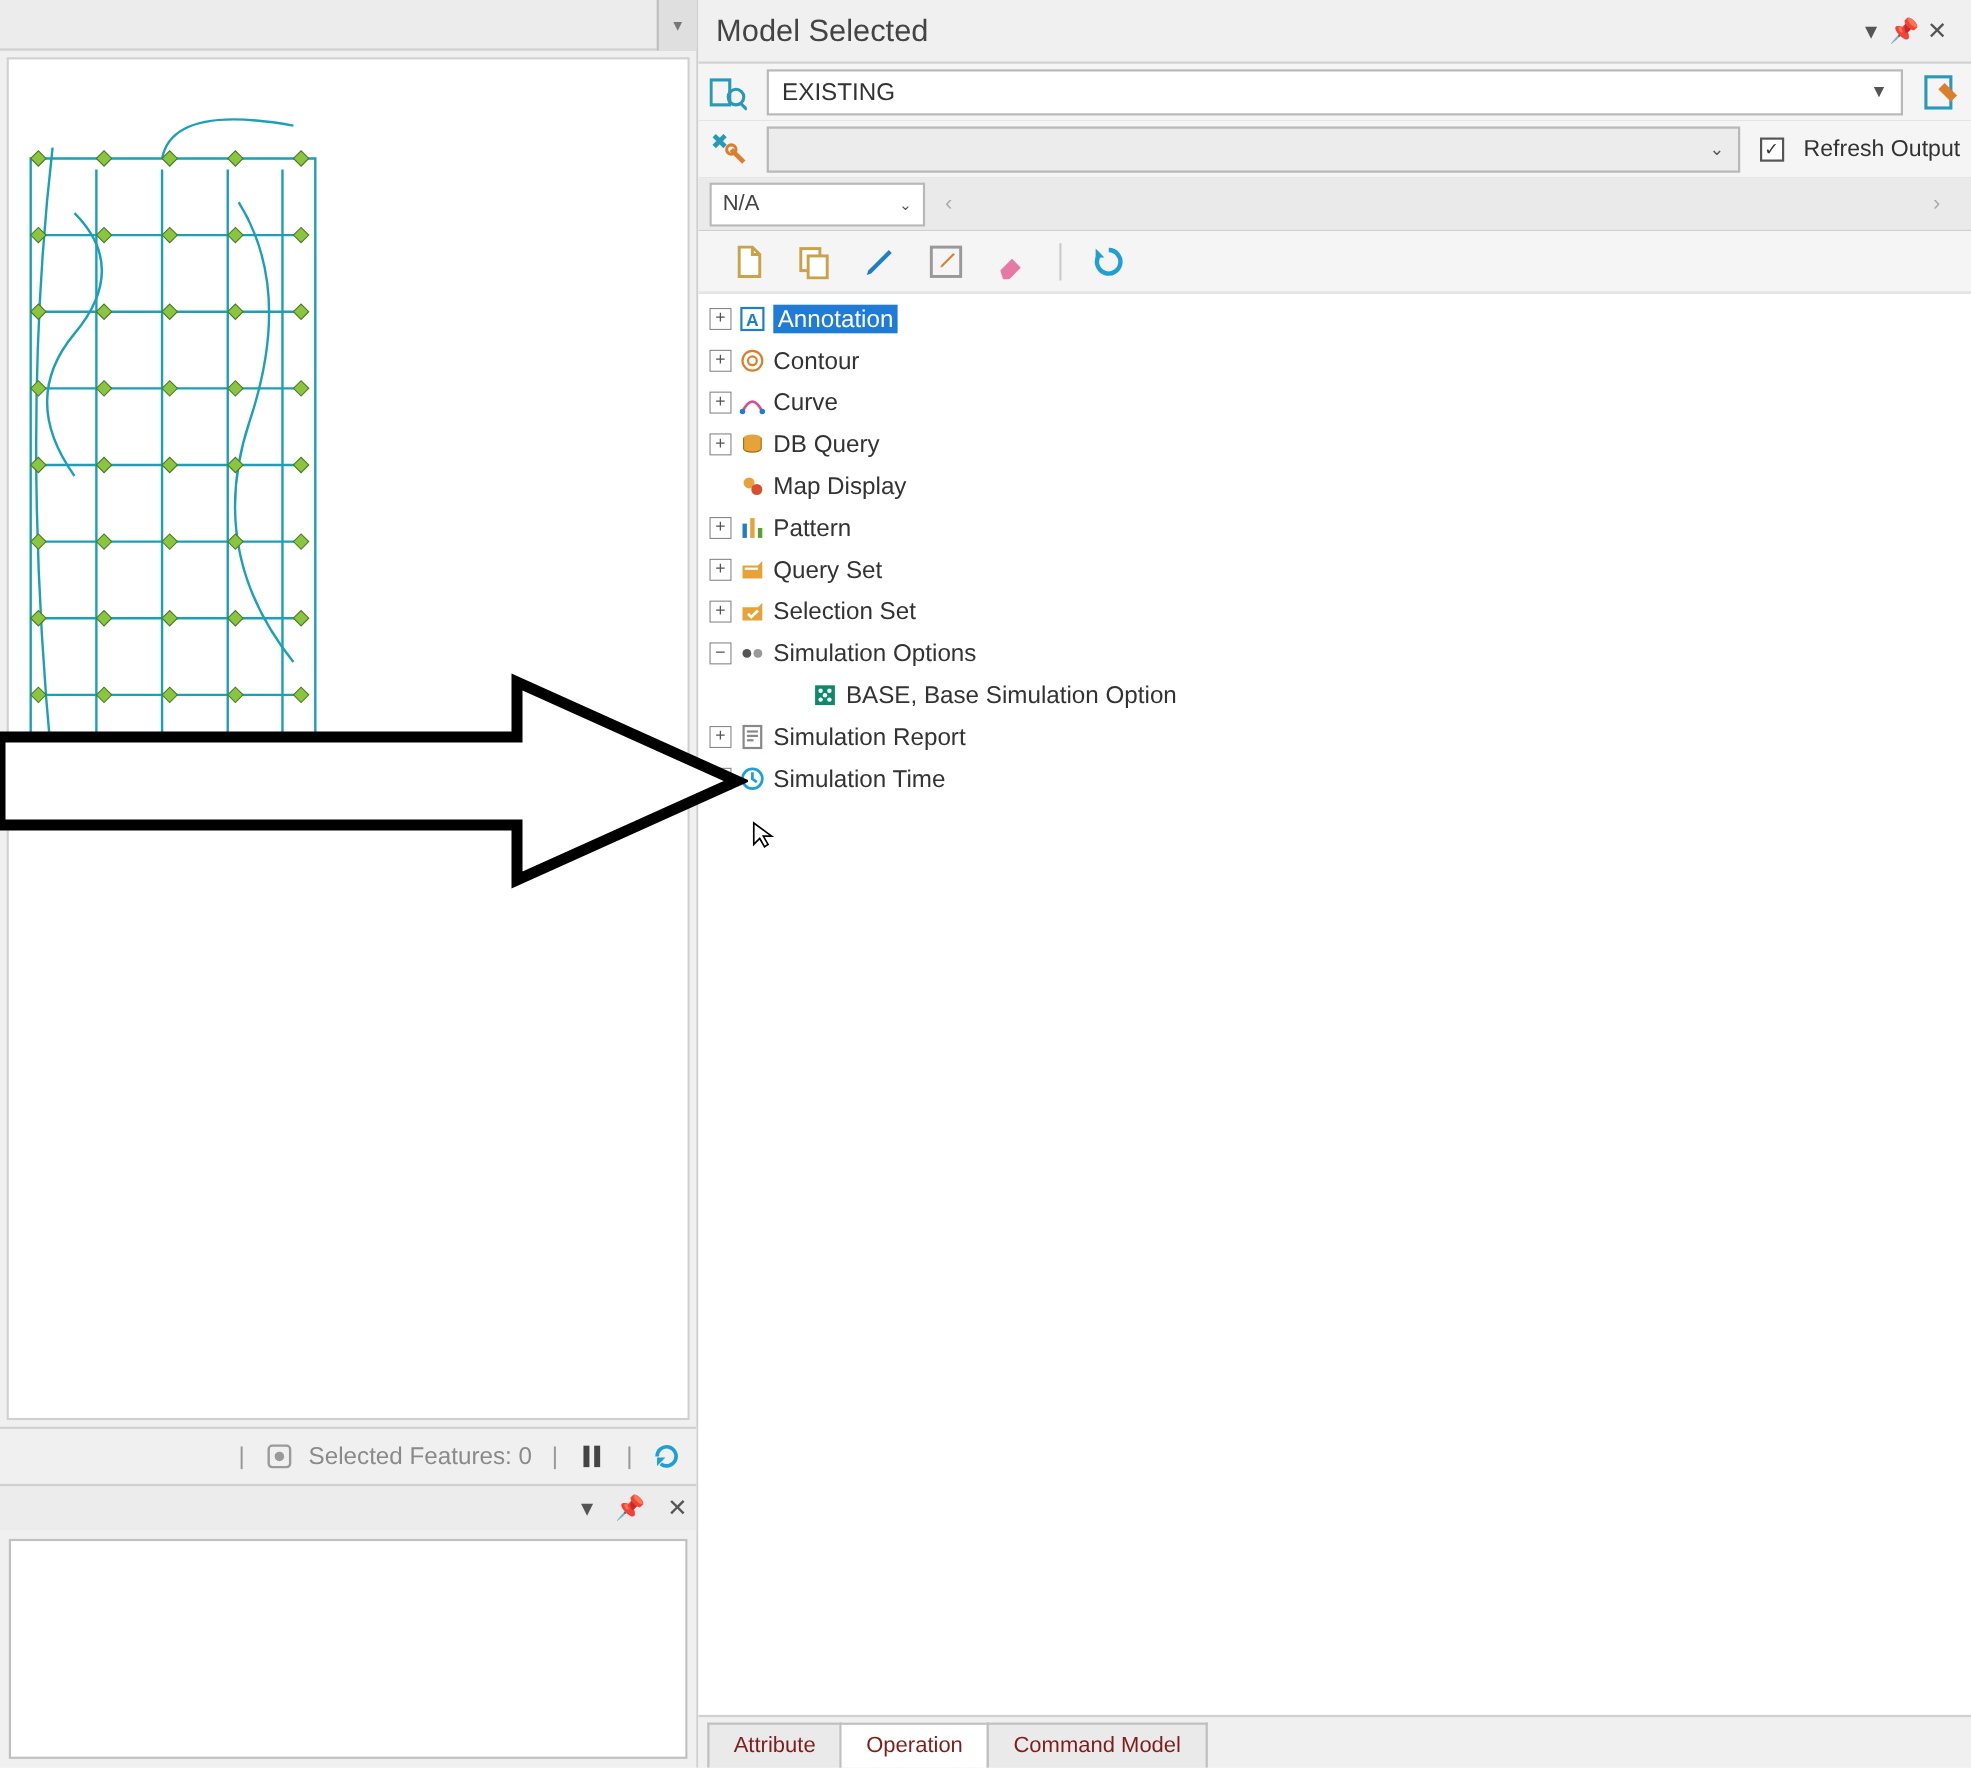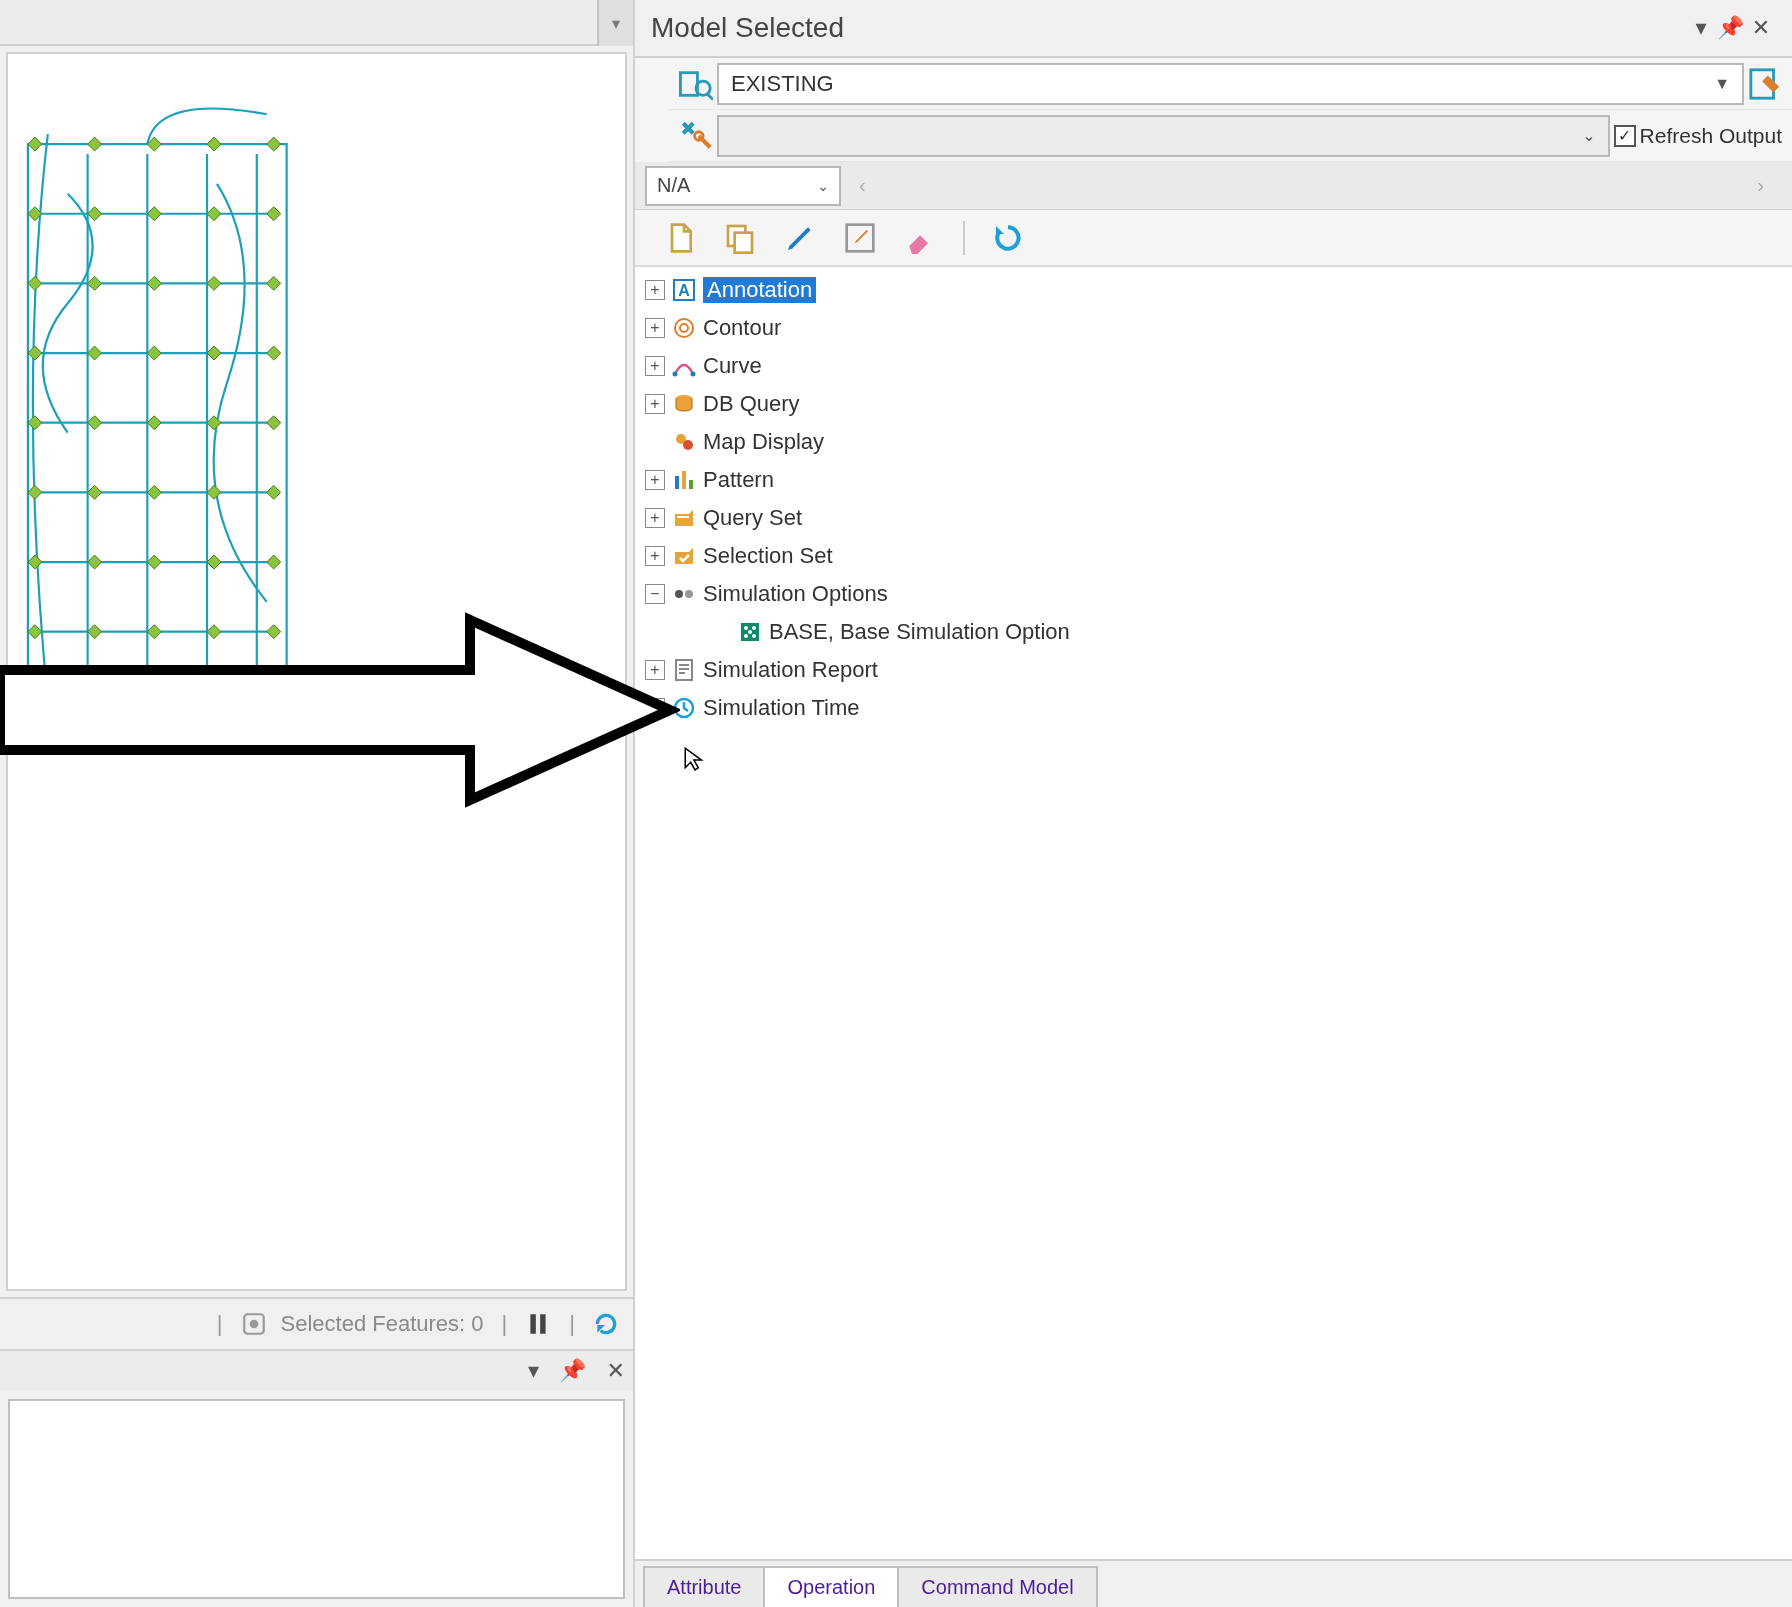--- a/index.html
+++ b/index.html
@@ -109,24 +109,23 @@
     font-size: 28px;
     color: #444;
   }
   .panel-title .spacer { flex:1; }
   .panel-title .ctl { width:30px; text-align:center; color:#555; font-size:22px; }
   .row {
     display: flex;
     align-items: center;
     min-height: 52px;
     padding: 0 10px;
-    gap: 4px;
+    gap: 18px;
     border-bottom: 1px solid #e4e4e4;
     background: #f5f5f5;
-    margin-left: 34px;
   }
   .ico-slot {
     width: 34px; height: 34px;
     display: inline-flex; align-items:center; justify-content:center;
   }
   .combo {
     flex:1;
     height: 42px;
     background: #fff;
     border: 2px solid #b8b8b8;
@@ -159,21 +158,21 @@
   .tree li{display:flex;align-items:center;gap:6px;height:38px;padding-left:10px;}
   .tree li.child{padding-left:76px;}
   .expander{width:20px;height:20px;border:1px solid #888;display:inline-flex;align-items:center;justify-content:center;font-size:16px;color:#555;background:#fff;line-height:1;}
   .expander.none{border:none;color:transparent;}
   .tico{width:26px;height:26px;display:inline-flex;align-items:center;justify-content:center;}
   .tico svg{width:24px;height:24px;}
   .tlabel.sel{background:#1f7bd6;color:#fff;padding:0 4px;}
 
   
   .tabs{height:48px;background:#f0f0f0;border-top:2px solid #d0d0d0;display:flex;align-items:flex-end;padding:0 8px;}
-  .tab{padding:8px 22px;font-size:20px;color:#4c1d95;border:2px solid #c0c0c0;border-bottom:none;background:#eaeaea;margin-right:-2px;}
+  .tab{padding:8px 22px;font-size:20px;color:#7f1d1d;border:2px solid #c0c0c0;border-bottom:none;background:#eaeaea;margin-right:-2px;}
   .tab.active{background:#fff;font-weight:500;}
 
   
   .big-arrow{
     position:absolute;
     left:0px; top:610px;
     width:680px; height:200px;
     pointer-events:none;
   }
   .cursor-arrow{

